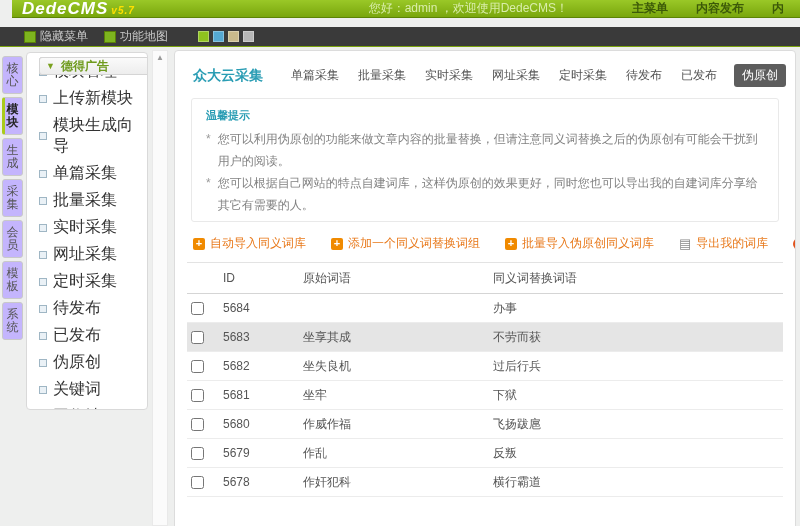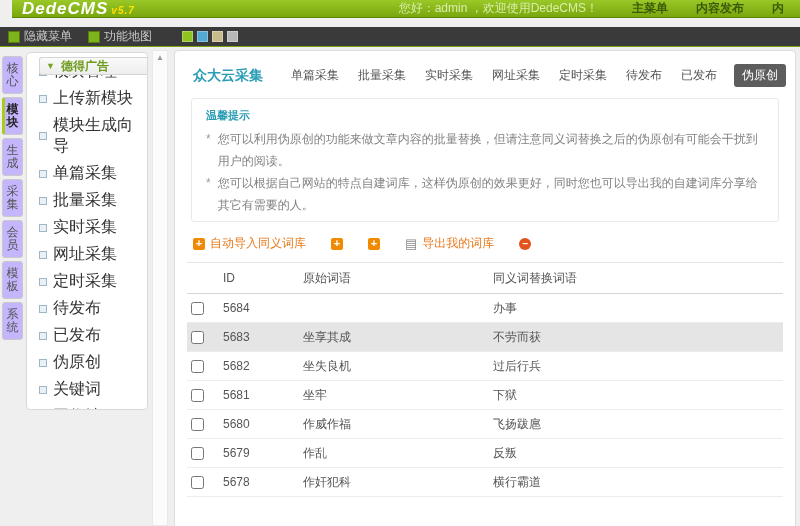--- a/index.html
+++ b/index.html
@@ -6,27 +6,27 @@
   body{font-family:"Liberation Sans","DejaVu Sans",sans-serif;}
   .page{position:relative;width:800px;height:526px;background:#eeefee;overflow:hidden;margin:0 auto;}
 
   
   .header{position:absolute;left:12px;top:0;width:800px;height:18px;
     background:linear-gradient(#9ac827,#79a60d);border-bottom:1px solid #5c8405;
     display:flex;align-items:center;box-sizing:border-box;}
   .logo{margin-left:10px;font-style:italic;font-weight:bold;color:#fff;font-size:17px;letter-spacing:1px;white-space:nowrap;}
   .logo .ver{color:#ffe000;font-size:10px;margin-left:3px;font-weight:bold;}
   .header-right{margin-left:auto;display:flex;align-items:center;font-size:12px;white-space:nowrap;overflow:hidden;}
-  .greeting{color:#d9edaa;margin-right:34px;}
+  .greeting{color:#d9edaa;margin-right:64px;}
   .menu-links{display:flex;}
   .menu-link{color:#3c5a08;font-weight:bold;margin-right:28px;cursor:pointer;}
 
   
   .toolbar{position:absolute;left:0;top:27px;width:800px;height:20px;background:#3a3a3a;
-    border-bottom:1px solid #7ba30f;display:flex;align-items:center;box-sizing:border-box;padding-left:8px;}
+    border-bottom:1px solid #7ba30f;display:flex;align-items:center;box-sizing:border-box;padding-left:24px;}
   .tb-btn{display:flex;align-items:center;gap:4px;color:#c9c9c9;font-size:12px;margin-right:16px;cursor:pointer;}
   .tb-ic{width:12px;height:12px;background:#7db41e;border:1px solid #597f08;box-sizing:border-box;}
   .squares{display:flex;gap:4px;margin-left:14px;}
   .sq{width:11px;height:11px;border:1px solid rgba(255,255,255,.3);box-sizing:border-box;cursor:pointer;}
 
   
   .side-tabs{position:absolute;left:2px;top:56px;width:21px;display:flex;flex-direction:column;gap:3px;}
   .side-tab{background:#c4b5fd;border:1px solid #c9c9c9;border-radius:3px;padding:5px 3px;
     font-size:12px;color:#555;line-height:13px;text-align:center;word-break:break-all;cursor:pointer;box-sizing:border-box;}
   .side-tab.active{border-left:3px solid #a9cb1b;padding-left:1px;color:#222;font-weight:bold;}
@@ -285,25 +285,27 @@
 
         <div class="action plus">
           <span class="ic plus">+</span>
 
           <span>自动导入同义词库</span>
         </div>
 
         <div class="action plus">
           <span class="ic plus">+</span>
 
+          <span>添加一个同义词替换词组</span>
         </div>
 
         <div class="action plus">
           <span class="ic plus">+</span>
 
+          <span>批量导入伪原创同义词库</span>
         </div>
 
         <div class="action export">
 
           <span class="ic export">▤</span>
 
           <span>导出我的词库</span>
         </div>
 
         <div class="action clear">

